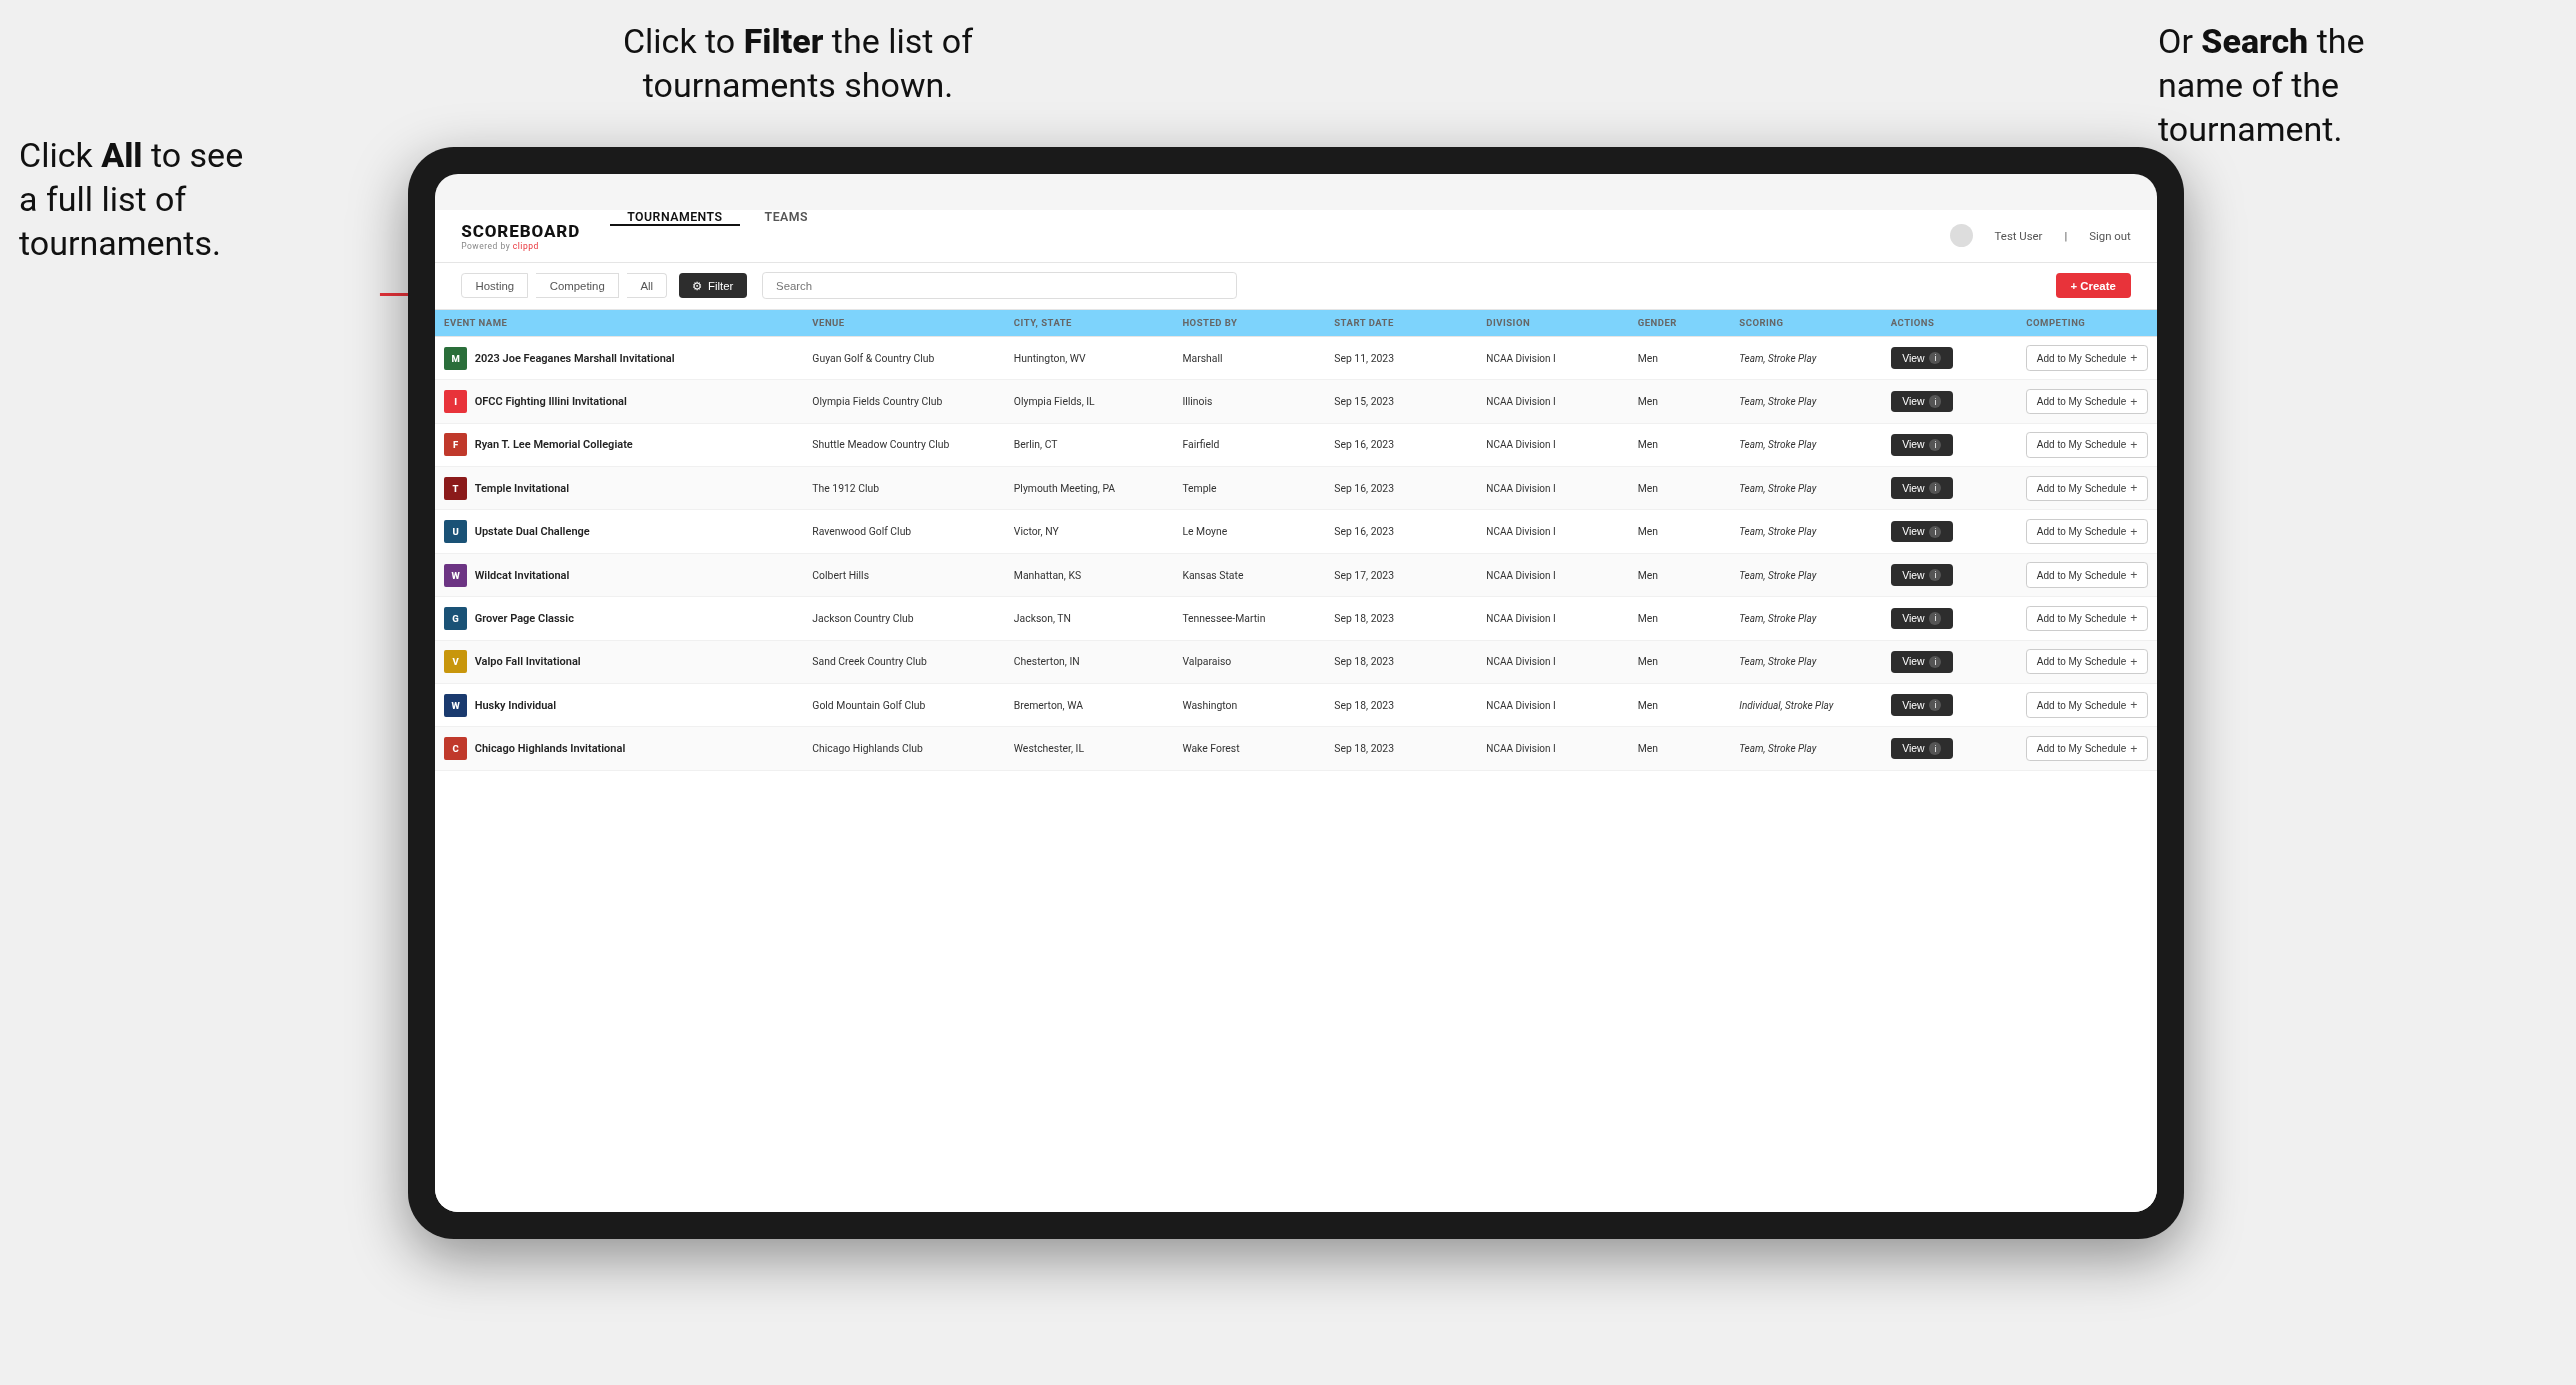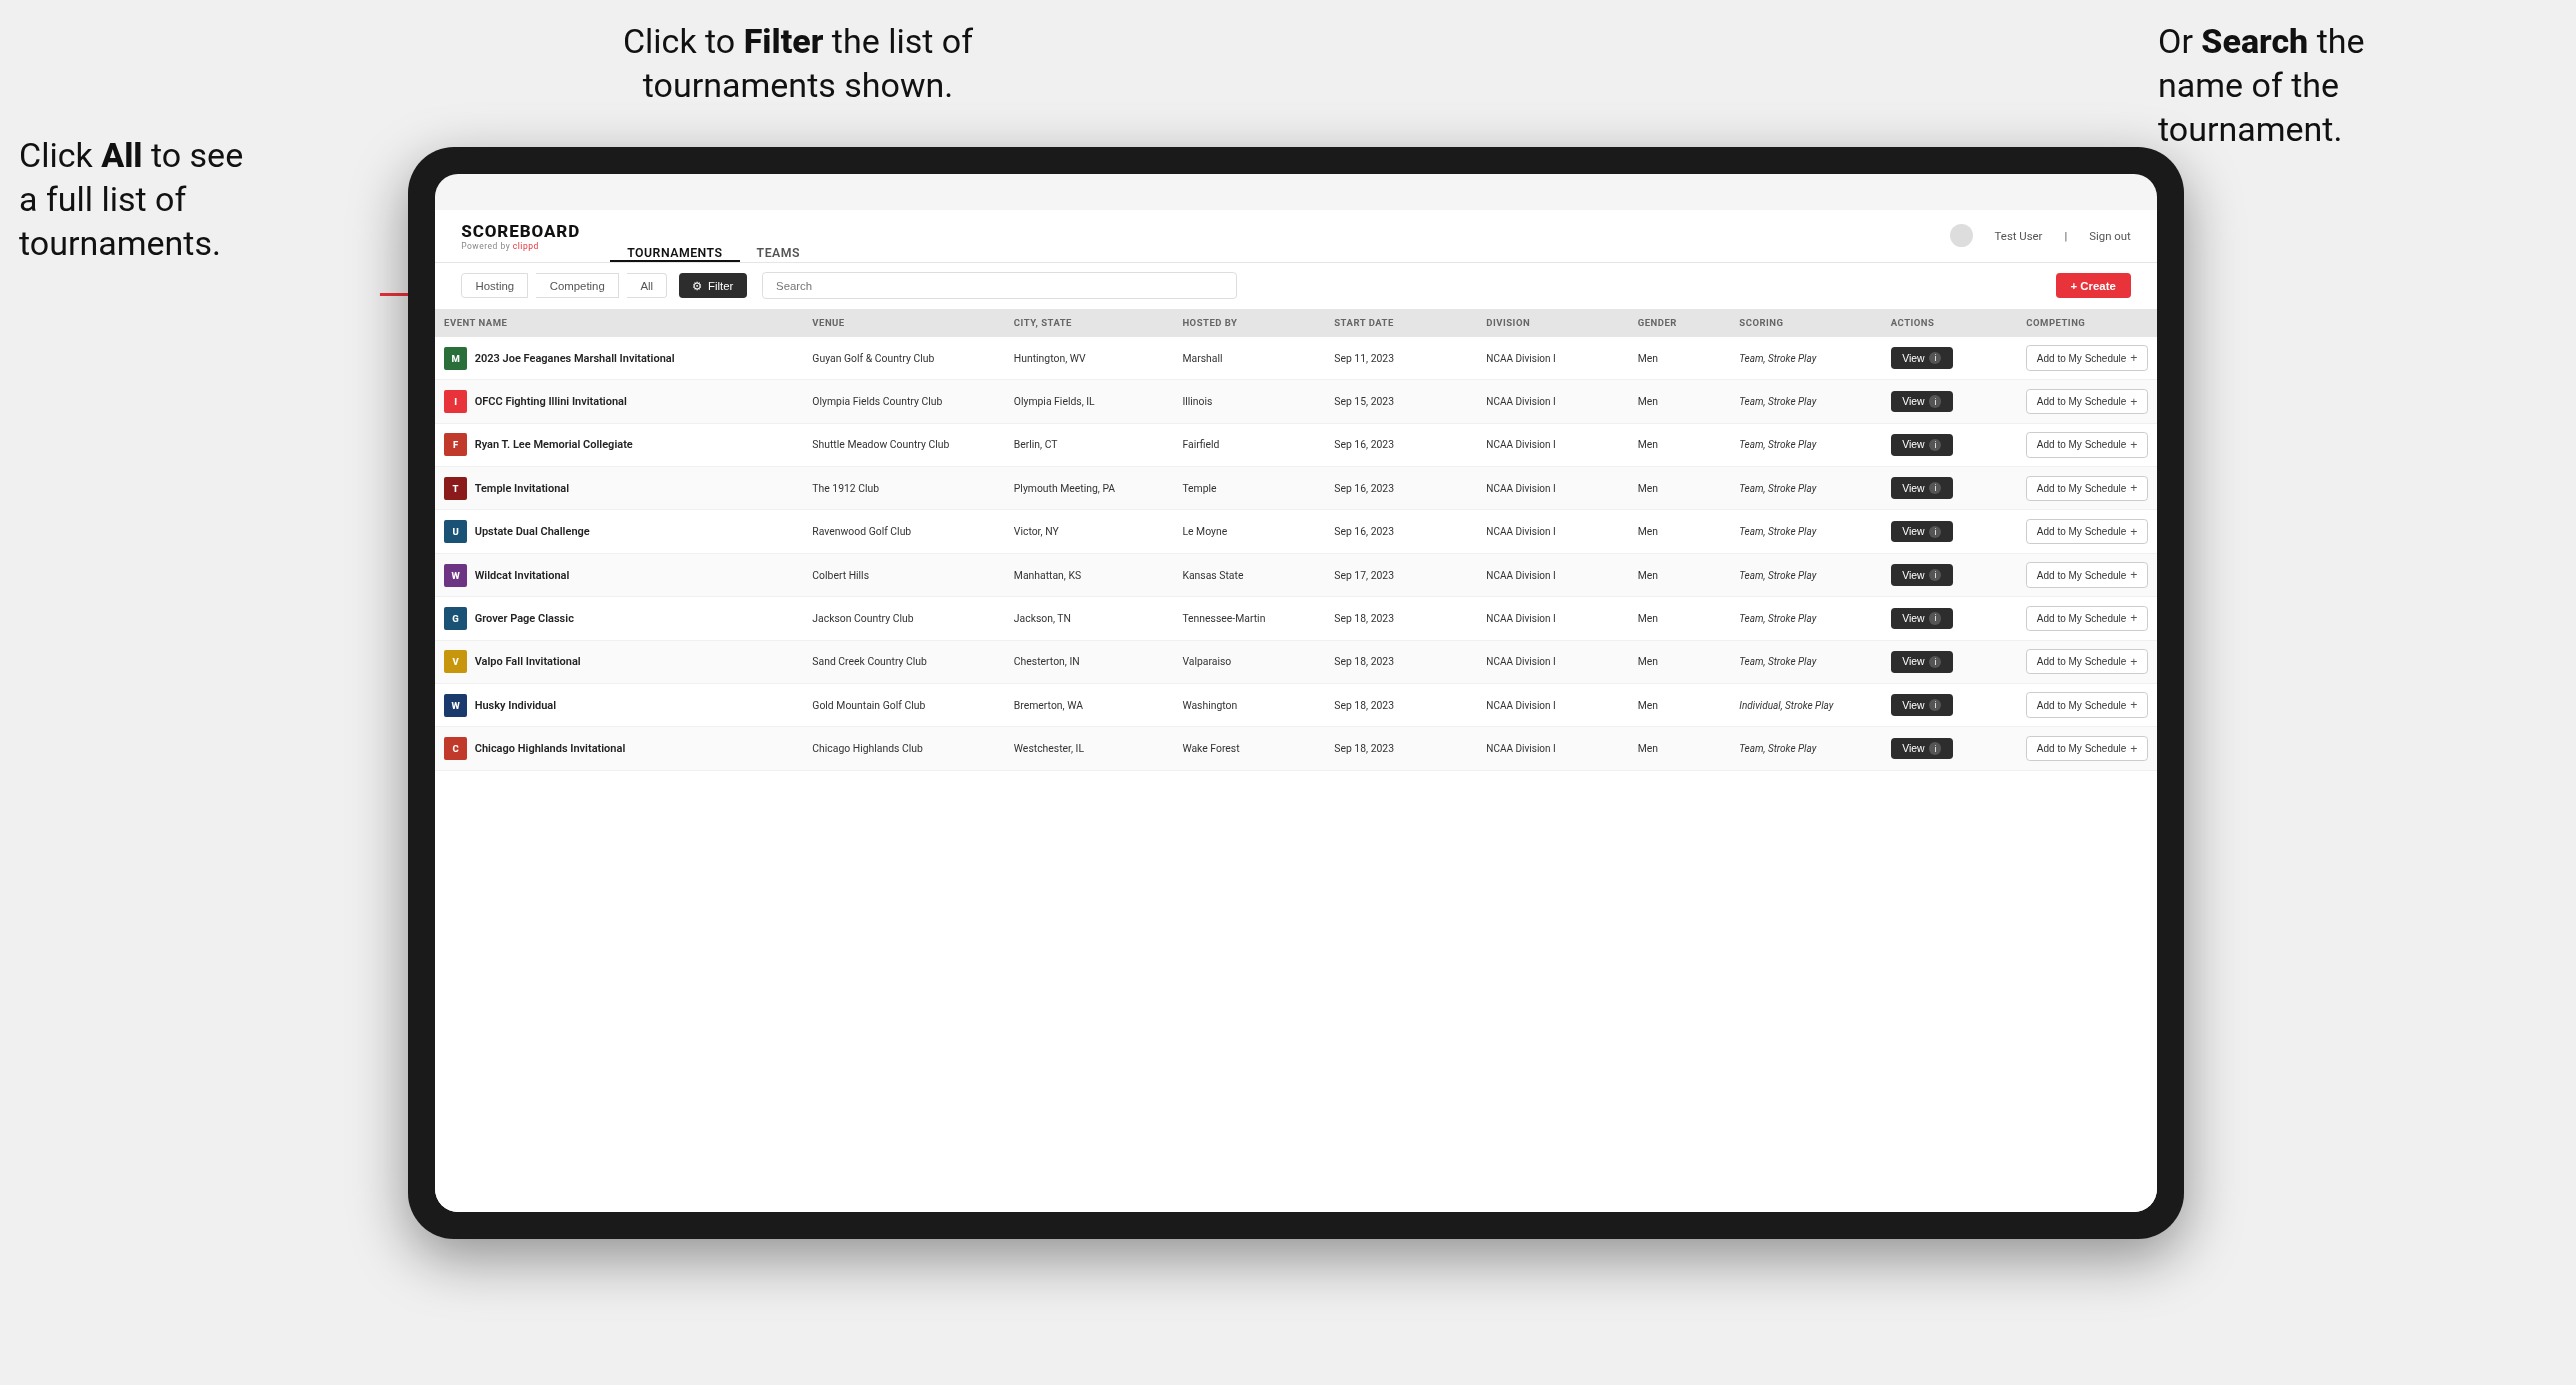--- a/index.html
+++ b/index.html
@@ -96,23 +96,23 @@
     }
     .logo-sub {
       font-size: 8.5px;
       color: #888;
       letter-spacing: 0.5px;
     }
     .logo-sub span { color: #e8333a; }
 
     .nav-tabs {
       display: flex;
-      gap: 0;
+      gap: 8px;
       height: 100%;
-      align-items: flex-end;
+      align-items: flex-start;
     }
     .nav-tab {
       padding: 0 17px;
       font-size: 12.3px;
       font-weight: 600;
       color: #555;
       display: flex;
       align-items: center;
       border-bottom: 2.8px solid transparent;
       cursor: pointer;
@@ -214,21 +214,21 @@
       background: #fff;
     }
 
     table {
       width: 100%;
       border-collapse: collapse;
       font-size: 11px;
     }
 
     thead tr {
-      background: #e5e5e5;
+      background: #7dd3fc;
       border-bottom: 1.9px solid #e5e5e5;
     }
 
     th {
       padding: 7.6px 9.5px;
       text-align: left;
       font-size: 9.5px;
       font-weight: 700;
       color: #666;
       letter-spacing: 0.5px;

